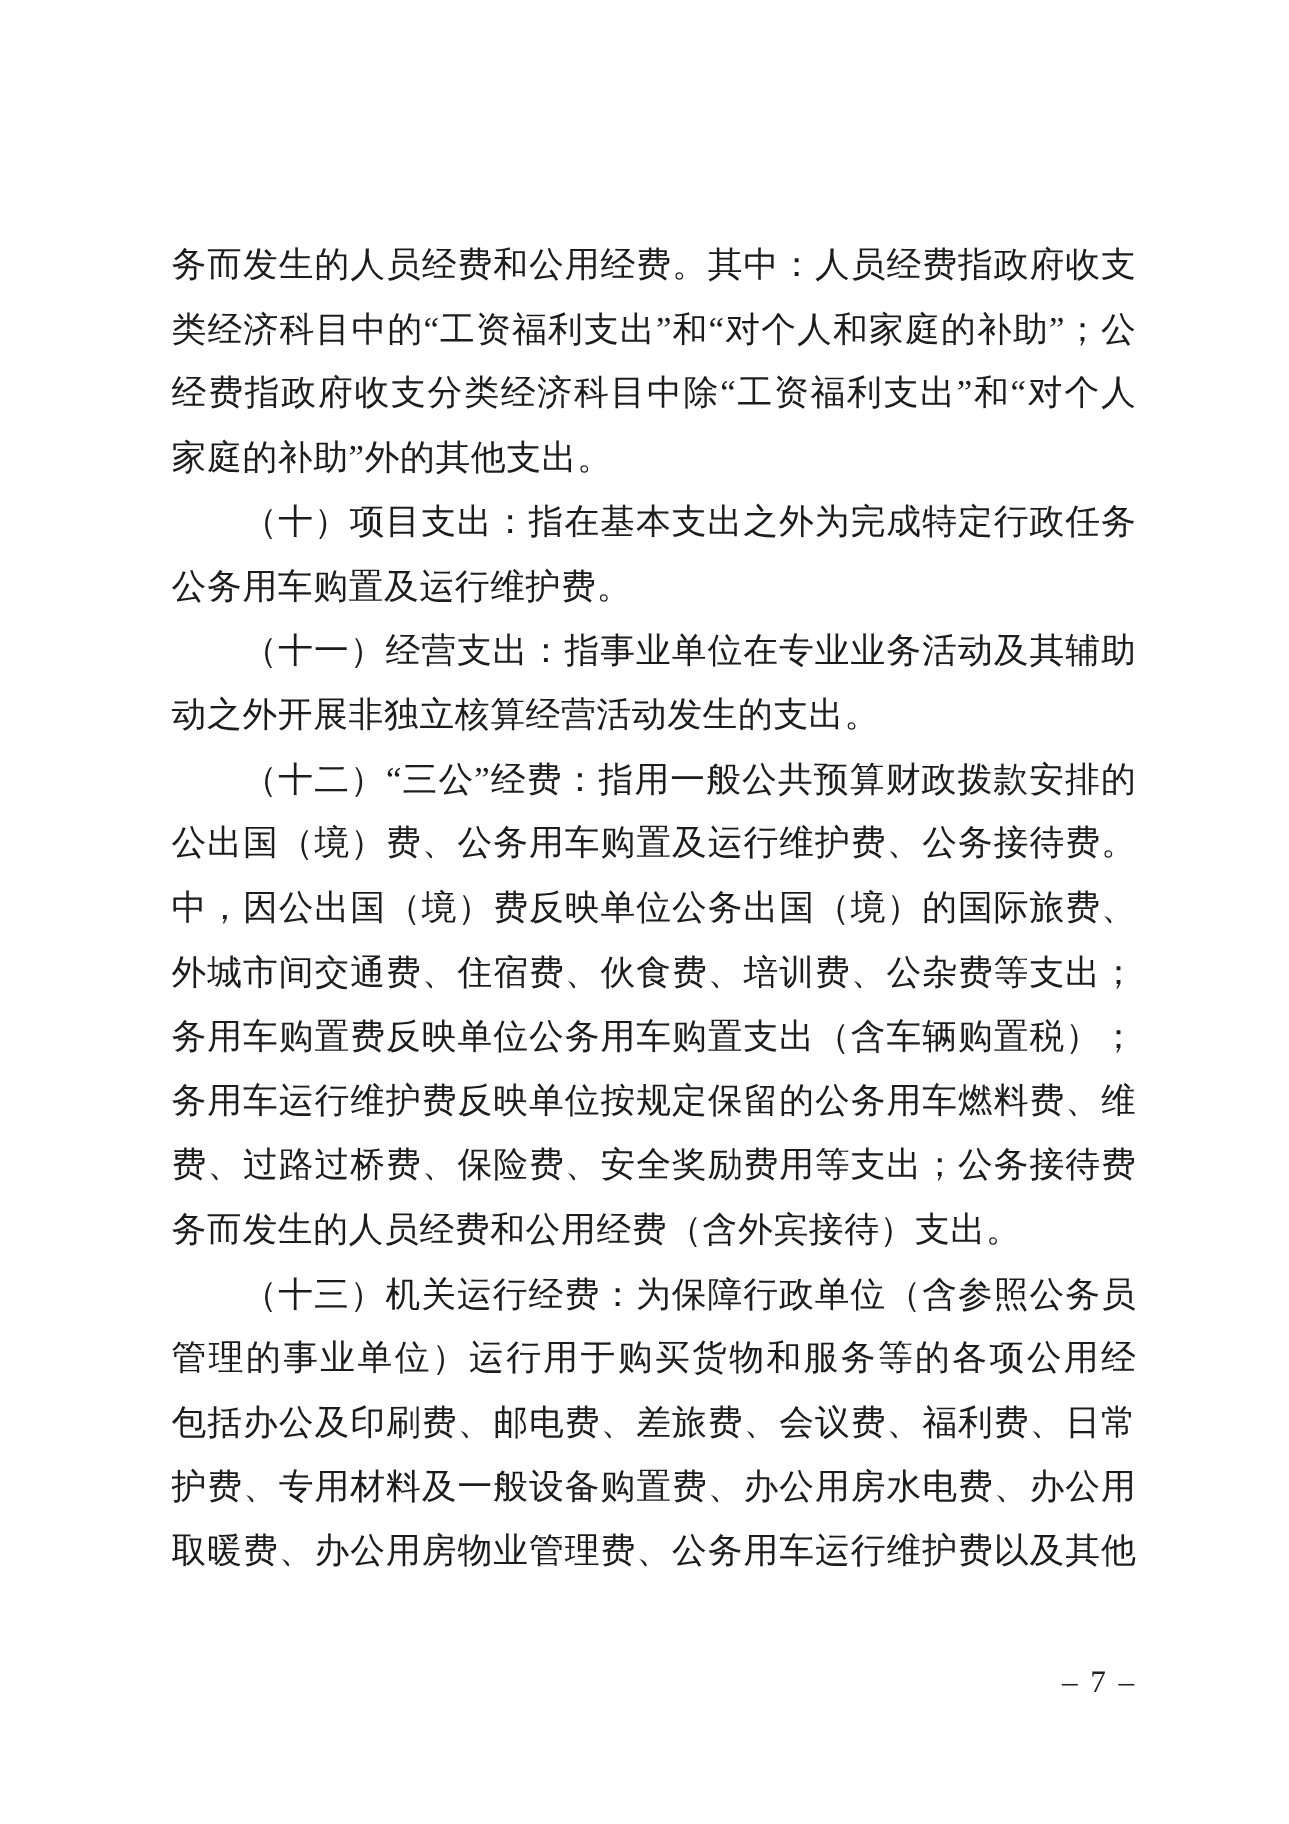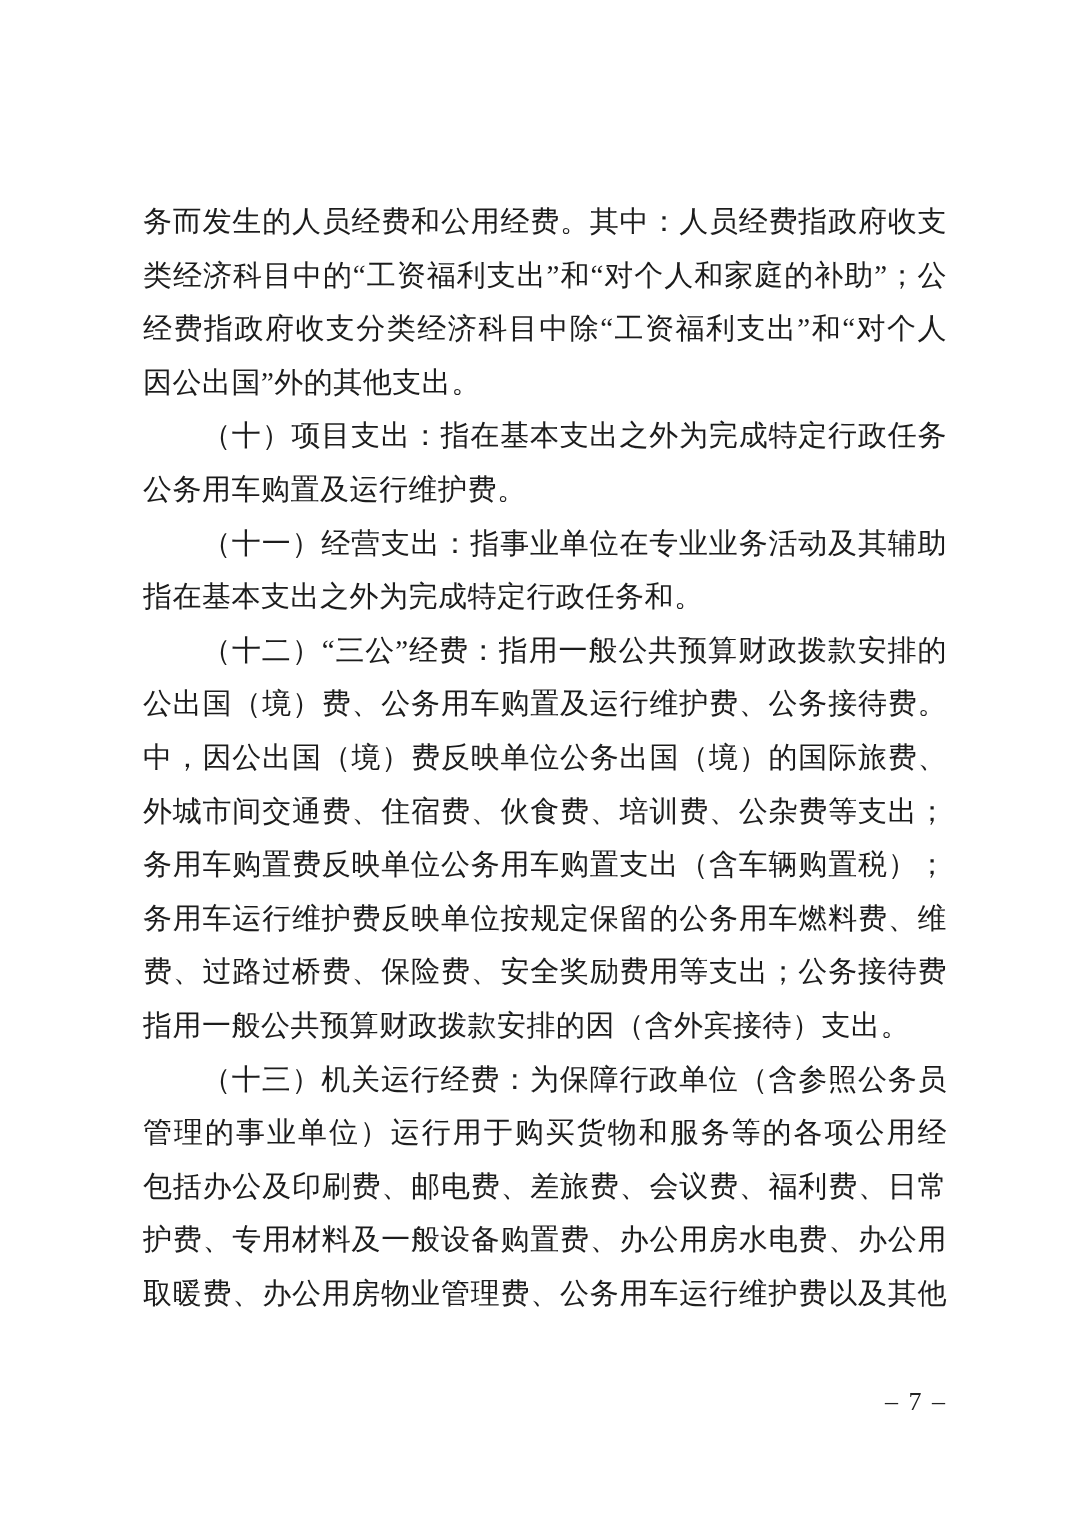--- a/index.html
+++ b/index.html
@@ -58,39 +58,39 @@
 </style>
 </head>
 <body>
 
 <div class="page">
   <div class="doc-body">
       <div class="paragraph">
         <div class="line fill">务而发生的人员经费和公用经费。其中：人员经费指政府收支分</div>
         <div class="line fill">类经济科目中的“工资福利支出”和“对个人和家庭的补助”；公用</div>
         <div class="line fill">经费指政府收支分类经济科目中除“工资福利支出”和“对个人和</div>
-        <div class="line">因公出国”外的其他支出。</div>
+        <div class="line">家庭的补助”外的其他支出。</div>
       </div>
       <div class="paragraph">
         <div class="line fill indent">（十）项目支出：指在基本支出之外为完成特定行政任务和</div>
         <div class="line">公务用车购置及运行维护费。</div>
       </div>
       <div class="paragraph">
         <div class="line fill indent">（十一）经营支出：指事业单位在专业业务活动及其辅助活</div>
-        <div class="line">指在基本支出之外为完成特定行政任务和。</div>
+        <div class="line">动之外开展非独立核算经营活动发生的支出。</div>
       </div>
       <div class="paragraph">
         <div class="line fill indent">（十二）“三公”经费：指用一般公共预算财政拨款安排的因</div>
         <div class="line fill">公出国（境）费、公务用车购置及运行维护费、公务接待费。其</div>
         <div class="line fill">中，因公出国（境）费反映单位公务出国（境）的国际旅费、国</div>
         <div class="line fill">外城市间交通费、住宿费、伙食费、培训费、公杂费等支出；公</div>
         <div class="line fill">务用车购置费反映单位公务用车购置支出（含车辆购置税）；公</div>
         <div class="line fill">务用车运行维护费反映单位按规定保留的公务用车燃料费、维修</div>
         <div class="line fill">费、过路过桥费、保险费、安全奖励费用等支出；公务接待费反</div>
-        <div class="line">指用一般公共预算财政拨款安排的因（含外宾接待）支出。</div>
+        <div class="line">务而发生的人员经费和公用经费（含外宾接待）支出。</div>
       </div>
       <div class="paragraph">
         <div class="line fill indent">（十三）机关运行经费：为保障行政单位（含参照公务员法</div>
         <div class="line fill">管理的事业单位）运行用于购买货物和服务等的各项公用经费，</div>
         <div class="line fill">包括办公及印刷费、邮电费、差旅费、会议费、福利费、日常维</div>
         <div class="line fill">护费、专用材料及一般设备购置费、办公用房水电费、办公用房</div>
         <div class="line fill">取暖费、办公用房物业管理费、公务用车运行维护费以及其他费</div>
       </div>
     </div>
   <div class="page-footer">– 7 –</div>

